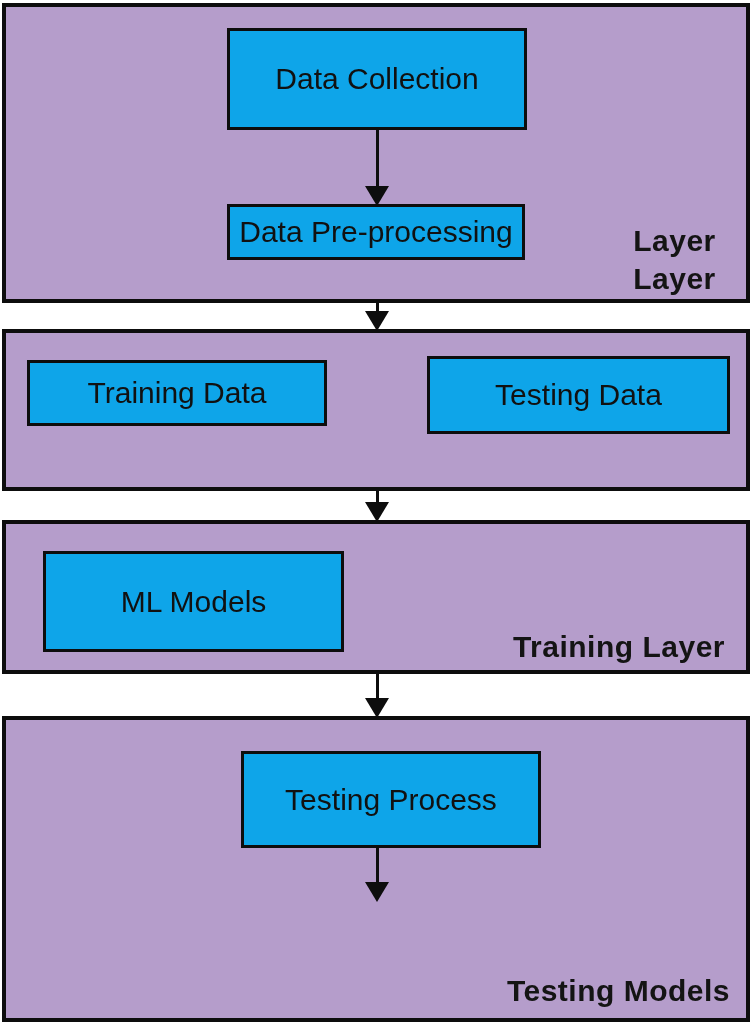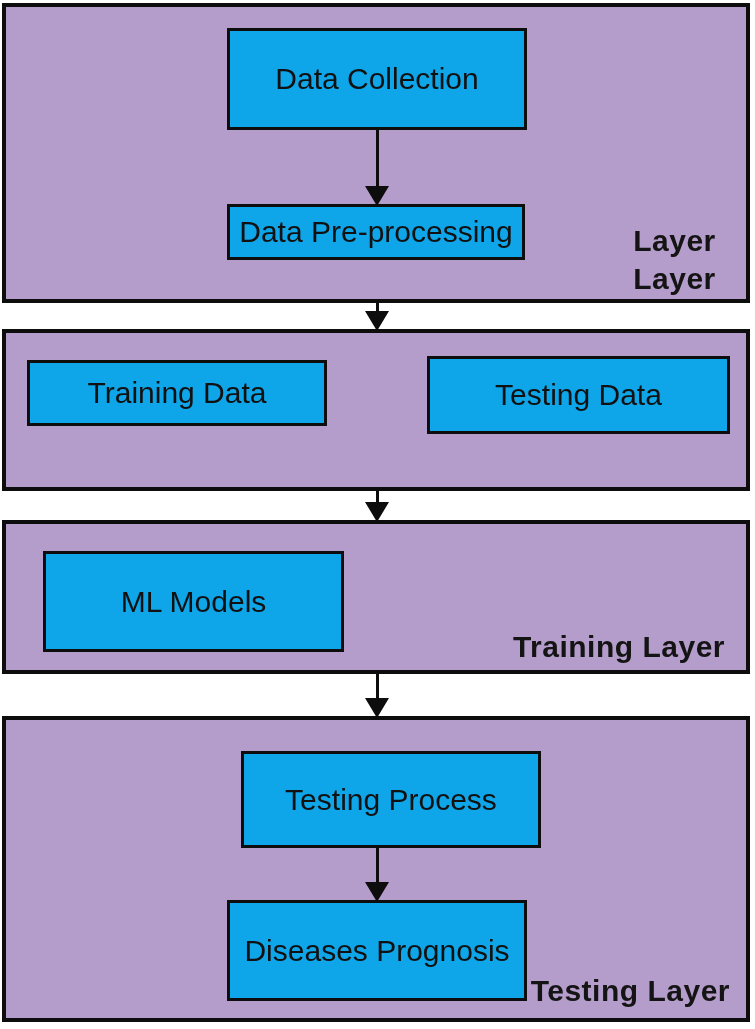--- a/index.html
+++ b/index.html
@@ -61,42 +61,39 @@
 
   <section class="layer" style="top:520px;height:146px;"></section>
 
   <section class="layer" style="top:716px;height:298px;"></section>
 
   <div class="layer-label center" style="left:612px;top:222px;width:125px;">
     <span>Layer</span>
     <span>Layer</span>
   </div>
   <div class="layer-label right" style="left:428px;top:628px;width:297px;text-align:right;">Training Layer</div>
-  <div class="layer-label right" style="left:440px;top:972px;width:290px;">Testing Layer</div>
+  <div class="layer-label right" style="left:440px;top:972px;width:290px;">Testing Models</div>
 
   <div class="node" style="left:227px;top:28px;width:300px;height:102px;">
     <span>Data Collection</span>
   </div>
   <div class="node" style="left:227px;top:204px;width:298px;height:56px;">
     <span>Data Pre-processing</span>
   </div>
   <div class="node" style="left:27px;top:360px;width:300px;height:66px;">
     <span>Training Data</span>
   </div>
   <div class="node" style="left:427px;top:356px;width:303px;height:78px;">
     <span>Testing Data</span>
   </div>
   <div class="node" style="left:26px;top:551px;width:301px;height:101px;margin-left:17px;">
     <span>ML Models</span>
   </div>
   <div class="node" style="left:241px;top:751px;width:300px;height:97px;">
     <span>Testing Process</span>
-  </div>
-  <div class="node" style="left:227px;top:900px;width:300px;height:101px;">
-    <span>Diseases Prognosis</span>
   </div>
 
   <div class="arrow" style="left:365px;top:130px;height:76px;">
     <i class="shaft"></i>
     <i class="head"></i>
   </div>
   <div class="arrow" style="left:365px;top:300px;height:31px;">
     <i class="shaft"></i>
     <i class="head"></i>
   </div>

